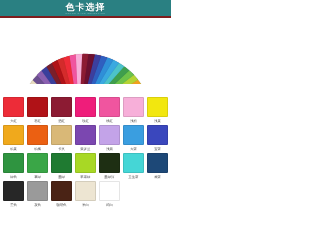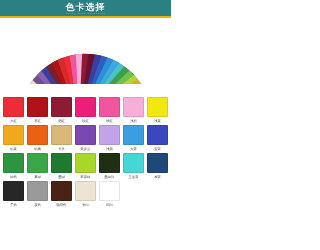--- a/index.html
+++ b/index.html
@@ -19,21 +19,21 @@
     height: 250px;
     background: #ffffff;
   }
 
   
   .header {
     position: relative;
     width: 171px;
     height: 18px;
     background: #2a8082;
-    border-bottom: 2px solid #eab308;
+    border-bottom: 2px solid #7f1d1d;
     box-sizing: border-box;
     display: flex;
     flex-direction: column;
     align-items: center;
     justify-content: center;
   }
   .header-title {
     color: #ffffff;
     font-size: 9px;
     font-weight: bold;

